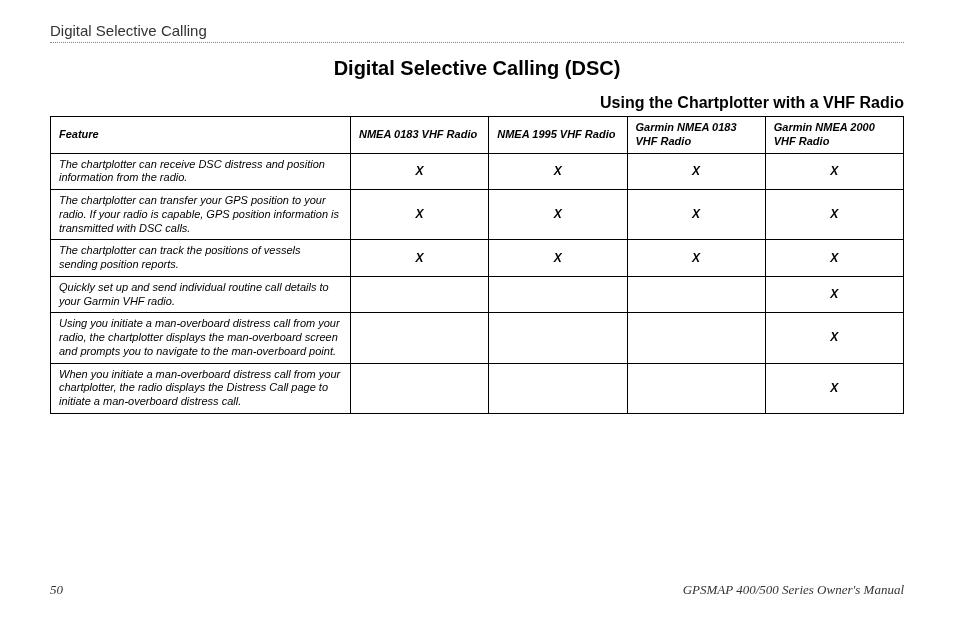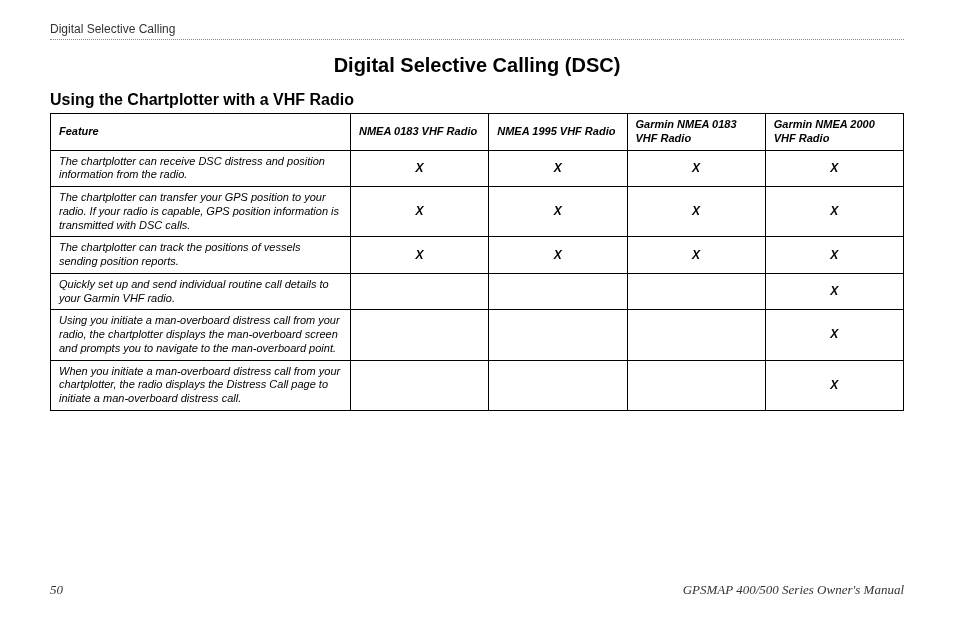--- a/index.html
+++ b/index.html
@@ -10,36 +10,37 @@
     background: #fff;
     color: #000;
     width: 954px;
     height: 618px;
     position: relative;
   }
   .page {
     padding: 22px 50px 0 50px;
   }
   .running-head {
-    font-size: 12px;
+    font-size: 15px;
     color: #333;
     padding-bottom: 3px;
     border-bottom: 1px dotted #888;
     margin-bottom: 14px;
   }
   .title {
     text-align: center;
     font-size: 20px;
     font-weight: bold;
     margin: 12px 0 14px 0;
   }
   .subtitle {
     font-size: 16px;
     font-weight: bold;
-    margin: 0 0 4px 0;
+    margin: 0 0 4px 8px;
+    text-align: right;
   }
   .intro {
     font-family: "Times New Roman", Times, serif;
     font-size: 14px;
     line-height: 1.35;
     margin: 0 0 10px 0;
   }
   table.feat {
     border-collapse: collapse;
     width: 100%;

